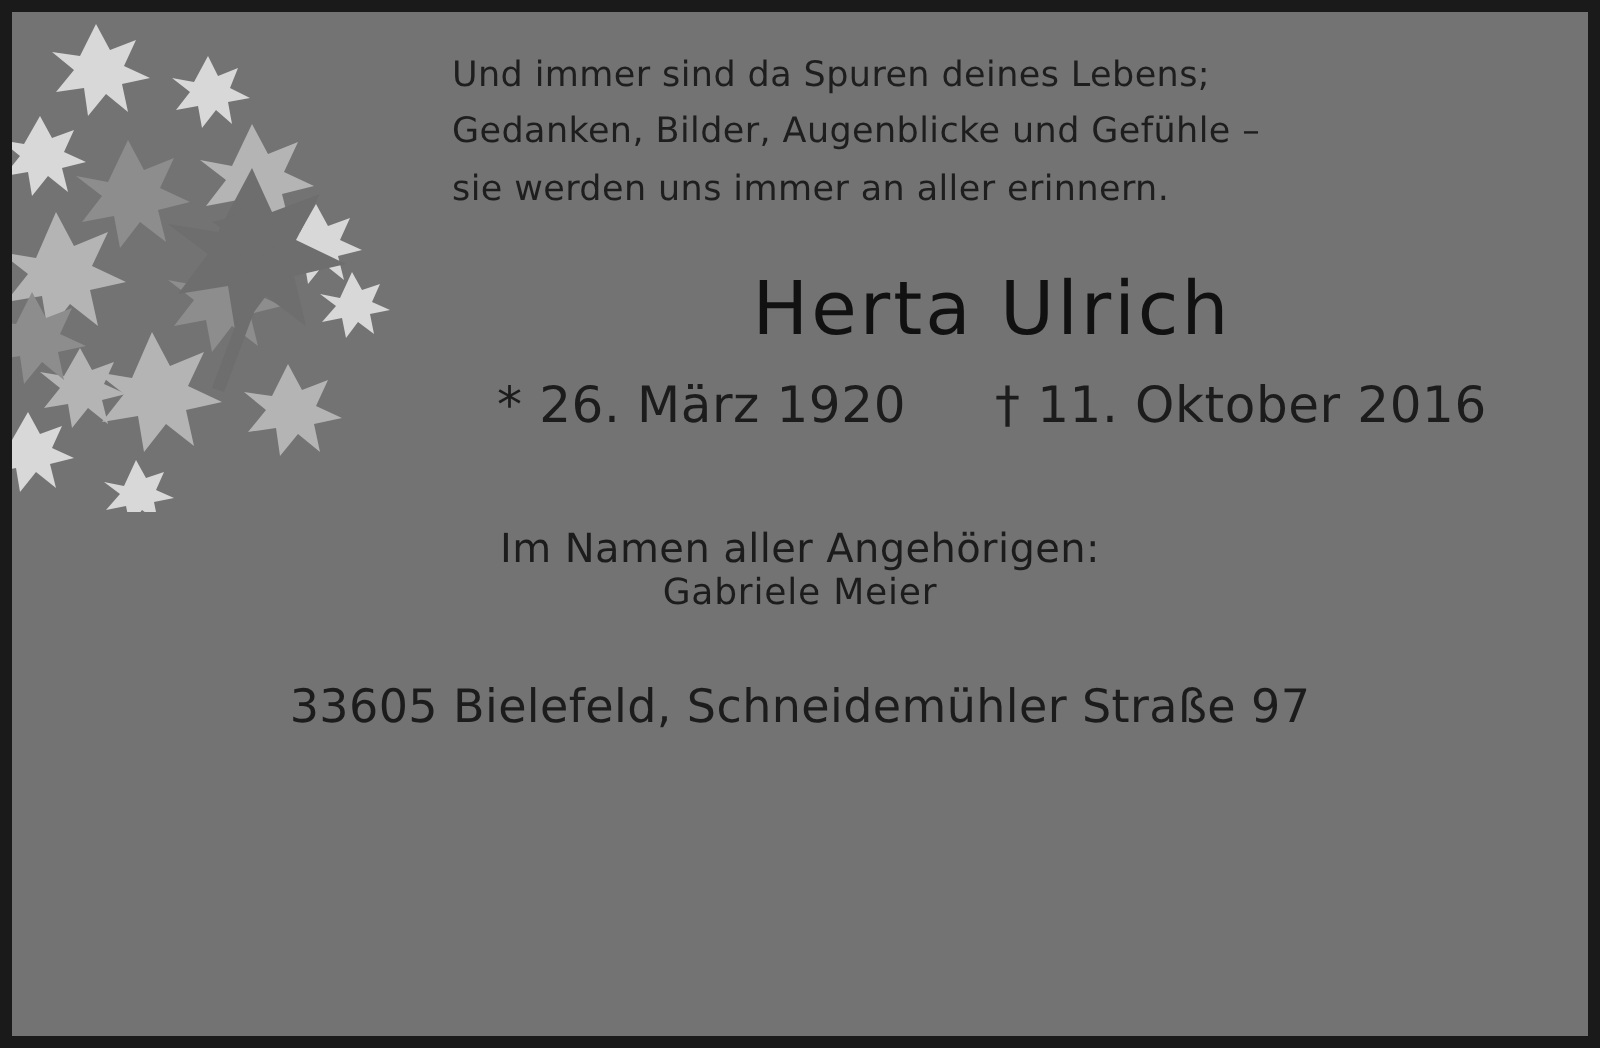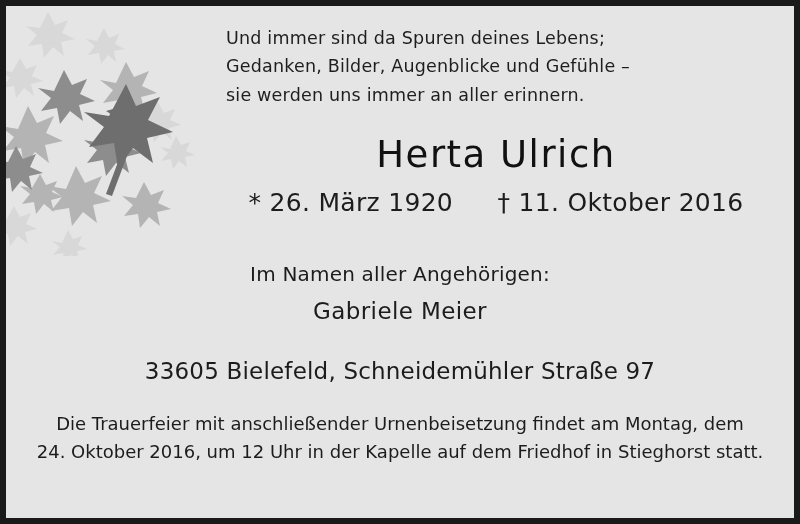--- a/index.html
+++ b/index.html
@@ -15,21 +15,21 @@
     width: 800px;
     height: 524px;
     box-sizing: border-box;
     background: #ffffff;
     border: 6px solid #1a1a1a;
     overflow: hidden;
   }
   .inner {
     position: absolute;
     inset: 0;
-    background: #e5e5e5;
+    background: #737373;
   }
 
   
   .leaf-art {
     position: absolute;
     left: 0px;
     top: 0px;
     width: 210px;
     height: 250px;
     pointer-events: none;
@@ -83,22 +83,21 @@
     text-align: center;
     color: #1c1c1c;
   }
 
   .family-intro {
     font-size: 20px;
     margin-top: 6px;
     letter-spacing: 0.2px;
   }
   .family-name {
-    font-size: 23px;
-    margin-top: 12px;
+    font-size: 18px;
     letter-spacing: 0.4px;
   }
   .address {
     font-size: 23px;
     margin-top: 34px;
     letter-spacing: 0.2px;
   }
   .service {
     font-size: 18px;
     margin-top: 26px;
@@ -169,20 +168,16 @@
         <span>* 26. März 1920</span>
         <span class="sep"></span>
         <span>† 11. Oktober 2016</span>
       </div>
     </div>
 
     <div class="lower">
       <div class="family-intro">Im Namen aller Angehörigen:</div>
       <div class="family-name">Gabriele Meier</div>
       <div class="address">33605 Bielefeld, Schneidemühler Straße 97</div>
-      <div class="service">
-        <div>Die Trauerfeier mit anschließender Urnenbeisetzung findet am  Montag, dem</div>
-        <div>24. Oktober 2016, um 12 Uhr in der Kapelle auf dem Friedhof in Stieghorst statt.</div>
-      </div>
     </div>
 
   </div>
 </div>
 
 </body></html>

